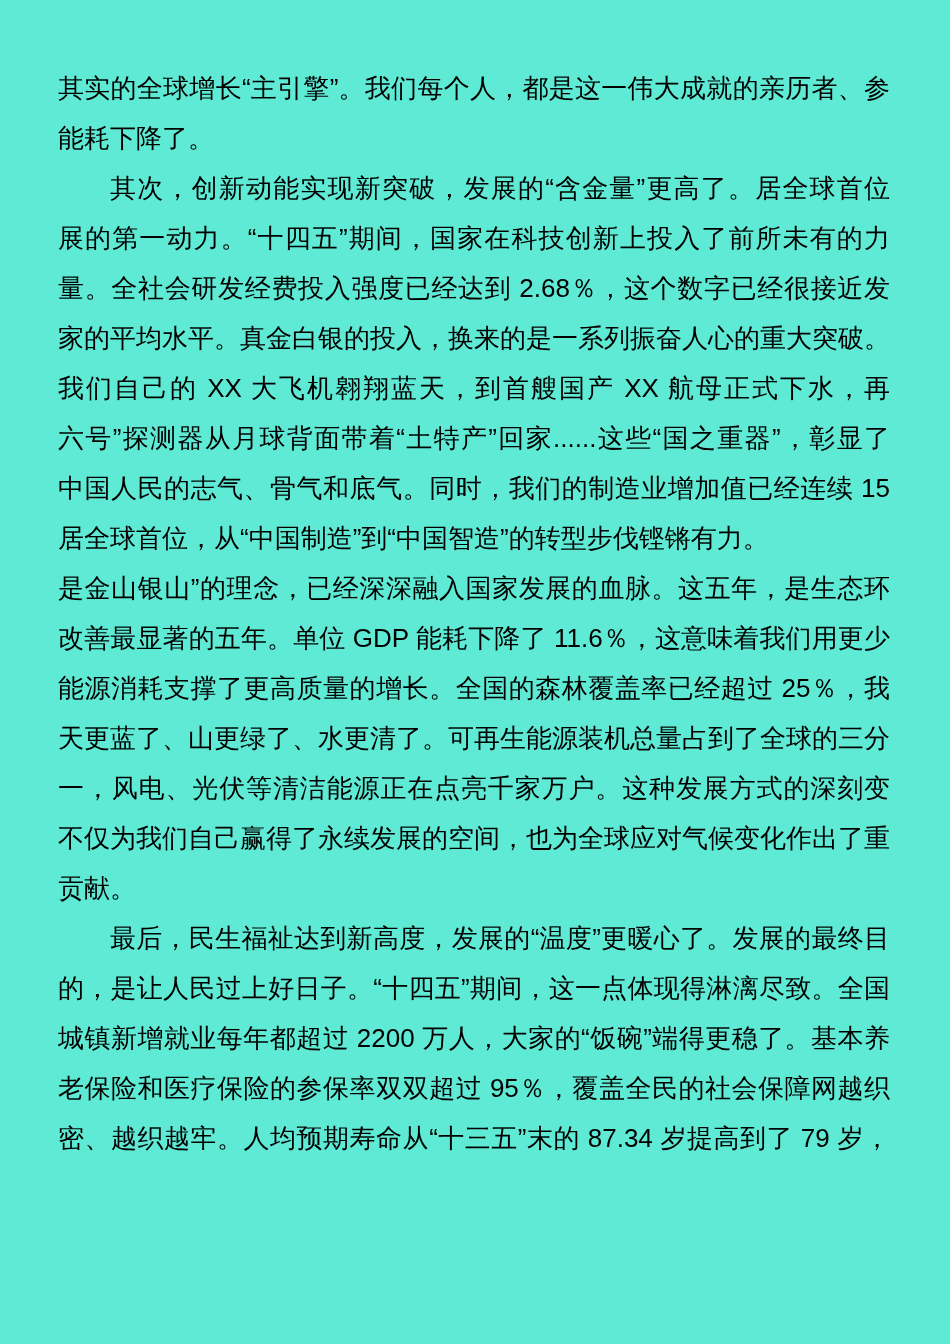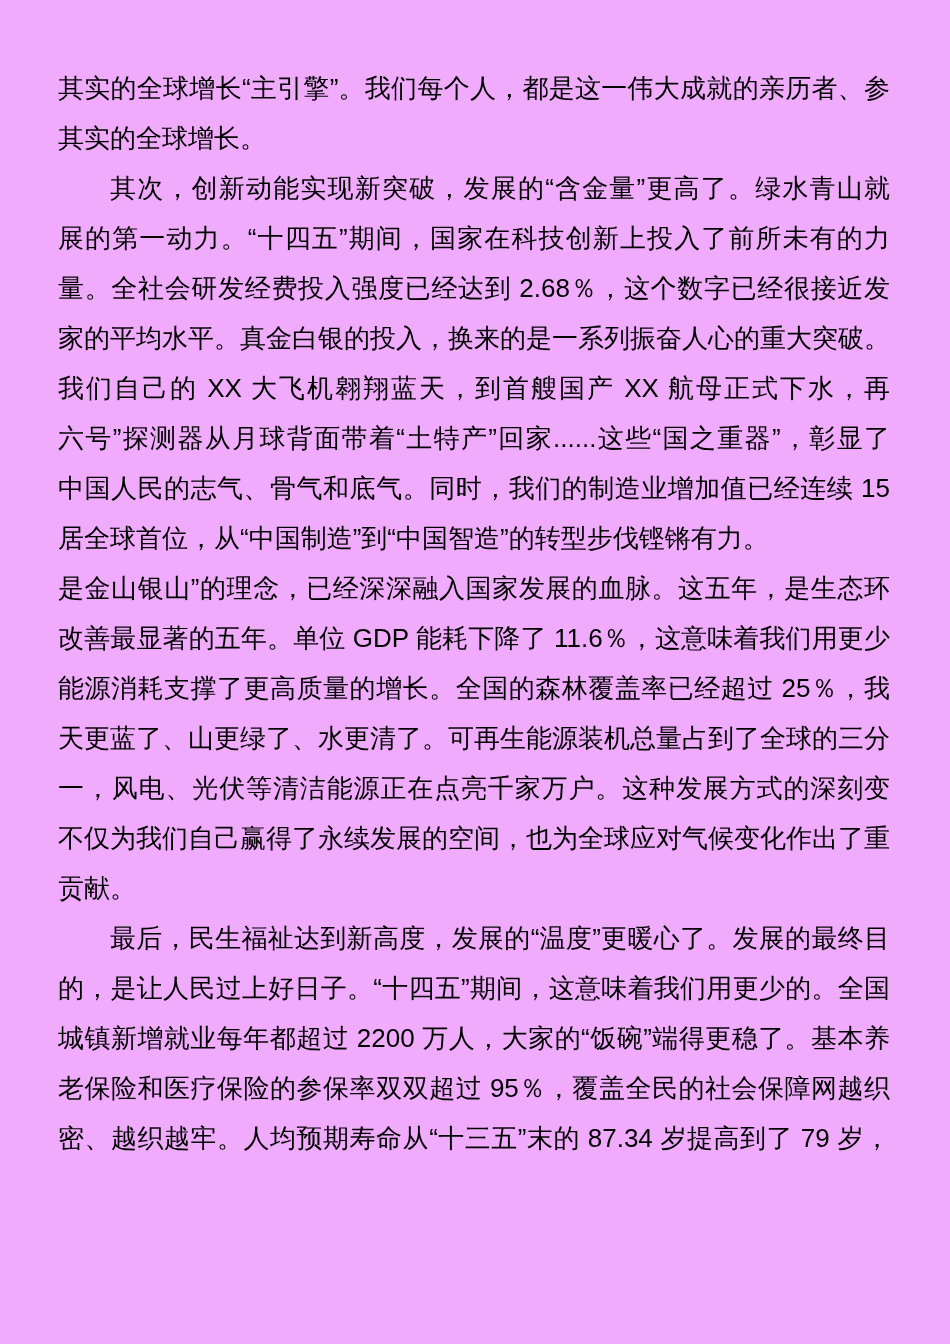--- a/index.html
+++ b/index.html
@@ -12,21 +12,21 @@
     height: 1344px;
     overflow: hidden;
     font-family: "Liberation Sans", "DejaVu Sans", sans-serif;
     color: #000000;
   }
   .page {
     box-sizing: border-box;
     width: 950px;
     height: 1344px;
     padding: 63px 60px 0 58px;
-    background: #f0abfc;
+    background: #5eead4;
   }
   .para {
     margin: 0;
     padding: 0;
   }
   .line {
     height: 50px;
     line-height: 50px;
     font-size: 26px;
     font-weight: 400;
@@ -50,25 +50,25 @@
     text-indent: 2em;
   }
 </style>
 </head>
 <body>
 
 <div class="page">
 
   <div class="para">
     <div class="line fill">其实的全球增长“主引擎”。我们每个人，都是这一伟大成就的亲历者、参</div>
-    <div class="line last">其实的全球增长。</div>
+    <div class="line last">能耗下降了。</div>
   </div>
 
   <div class="para">
-    <div class="line fill indent">其次，创新动能实现新突破，发展的“含金量”更高了。绿水青山就</div>
+    <div class="line fill indent">其次，创新动能实现新突破，发展的“含金量”更高了。居全球首位</div>
     <div class="line fill">展的第一动力。“十四五”期间，国家在科技创新上投入了前所未有的力</div>
     <div class="line fill">量。全社会研发经费投入强度已经达到 2.68％，这个数字已经很接近发达国</div>
     <div class="line fill">家的平均水平。真金白银的投入，换来的是一系列振奋人心的重大突破。从</div>
     <div class="line fill">我们自己的 XX 大飞机翱翔蓝天，到首艘国产 XX 航母正式下水，再到“XX</div>
     <div class="line fill">六号”探测器从月球背面带着“土特产”回家......这些“国之重器”，彰显了</div>
     <div class="line fill">中国人民的志气、骨气和底气。同时，我们的制造业增加值已经连续 15 年位</div>
     <div class="line last">居全球首位，从“中国制造”到“中国智造”的转型步伐铿锵有力。</div>
   </div>
 
   <div class="para">
@@ -76,19 +76,19 @@
     <div class="line fill">改善最显著的五年。单位 GDP 能耗下降了 11.6％，这意味着我们用更少的</div>
     <div class="line fill">能源消耗支撑了更高质量的增长。全国的森林覆盖率已经超过 25％，我们的</div>
     <div class="line fill">天更蓝了、山更绿了、水更清了。可再生能源装机总量占到了全球的三分之</div>
     <div class="line fill">一，风电、光伏等清洁能源正在点亮千家万户。这种发展方式的深刻变革，</div>
     <div class="line fill">不仅为我们自己赢得了永续发展的空间，也为全球应对气候变化作出了重要</div>
     <div class="line last">贡献。</div>
   </div>
 
   <div class="para">
     <div class="line fill indent">最后，民生福祉达到新高度，发展的“温度”更暖心了。发展的最终目</div>
-    <div class="line fill">的，是让人民过上好日子。“十四五”期间，这意味着我们用更少的。全国</div>
+    <div class="line fill">的，是让人民过上好日子。“十四五”期间，这一点体现得淋漓尽致。全国</div>
     <div class="line fill">城镇新增就业每年都超过 2200 万人，大家的“饭碗”端得更稳了。基本养</div>
     <div class="line fill">老保险和医疗保险的参保率双双超过 95％，覆盖全民的社会保障网越织越</div>
     <div class="line fill">密、越织越牢。人均预期寿命从“十三五”末的 87.34 岁提高到了 79 岁，</div>
   </div>
 
 </div>
 
 </body></html>

